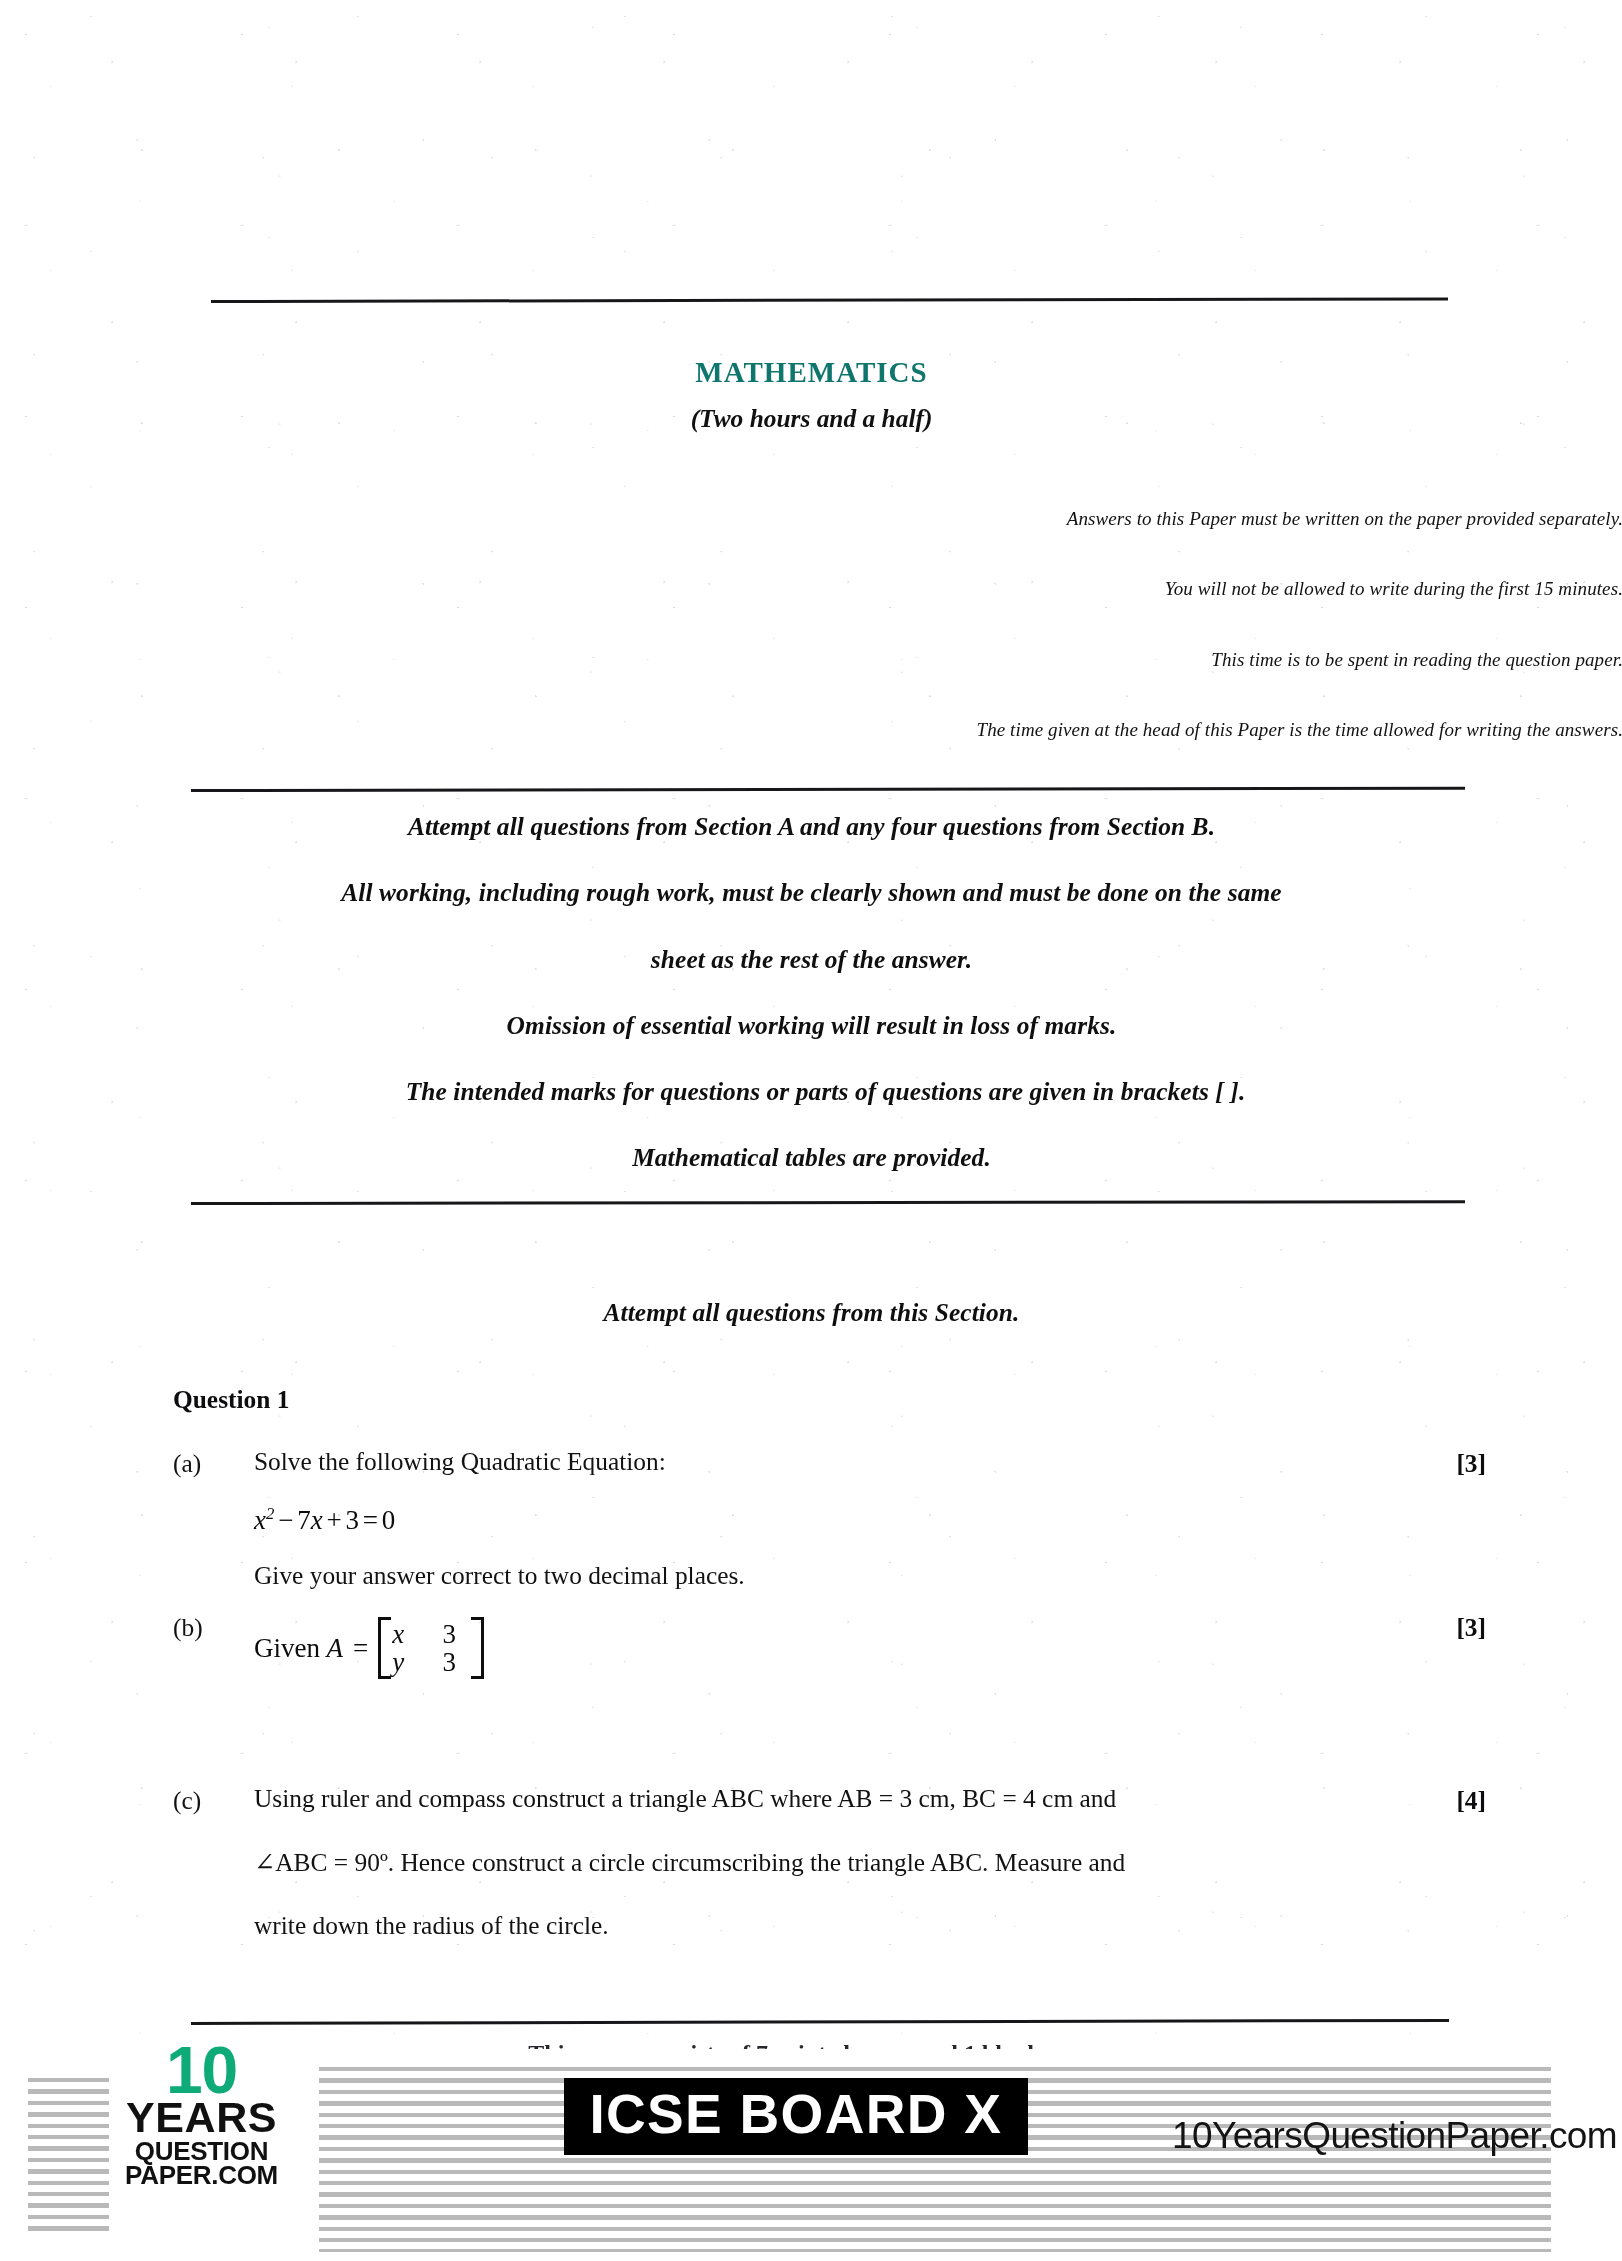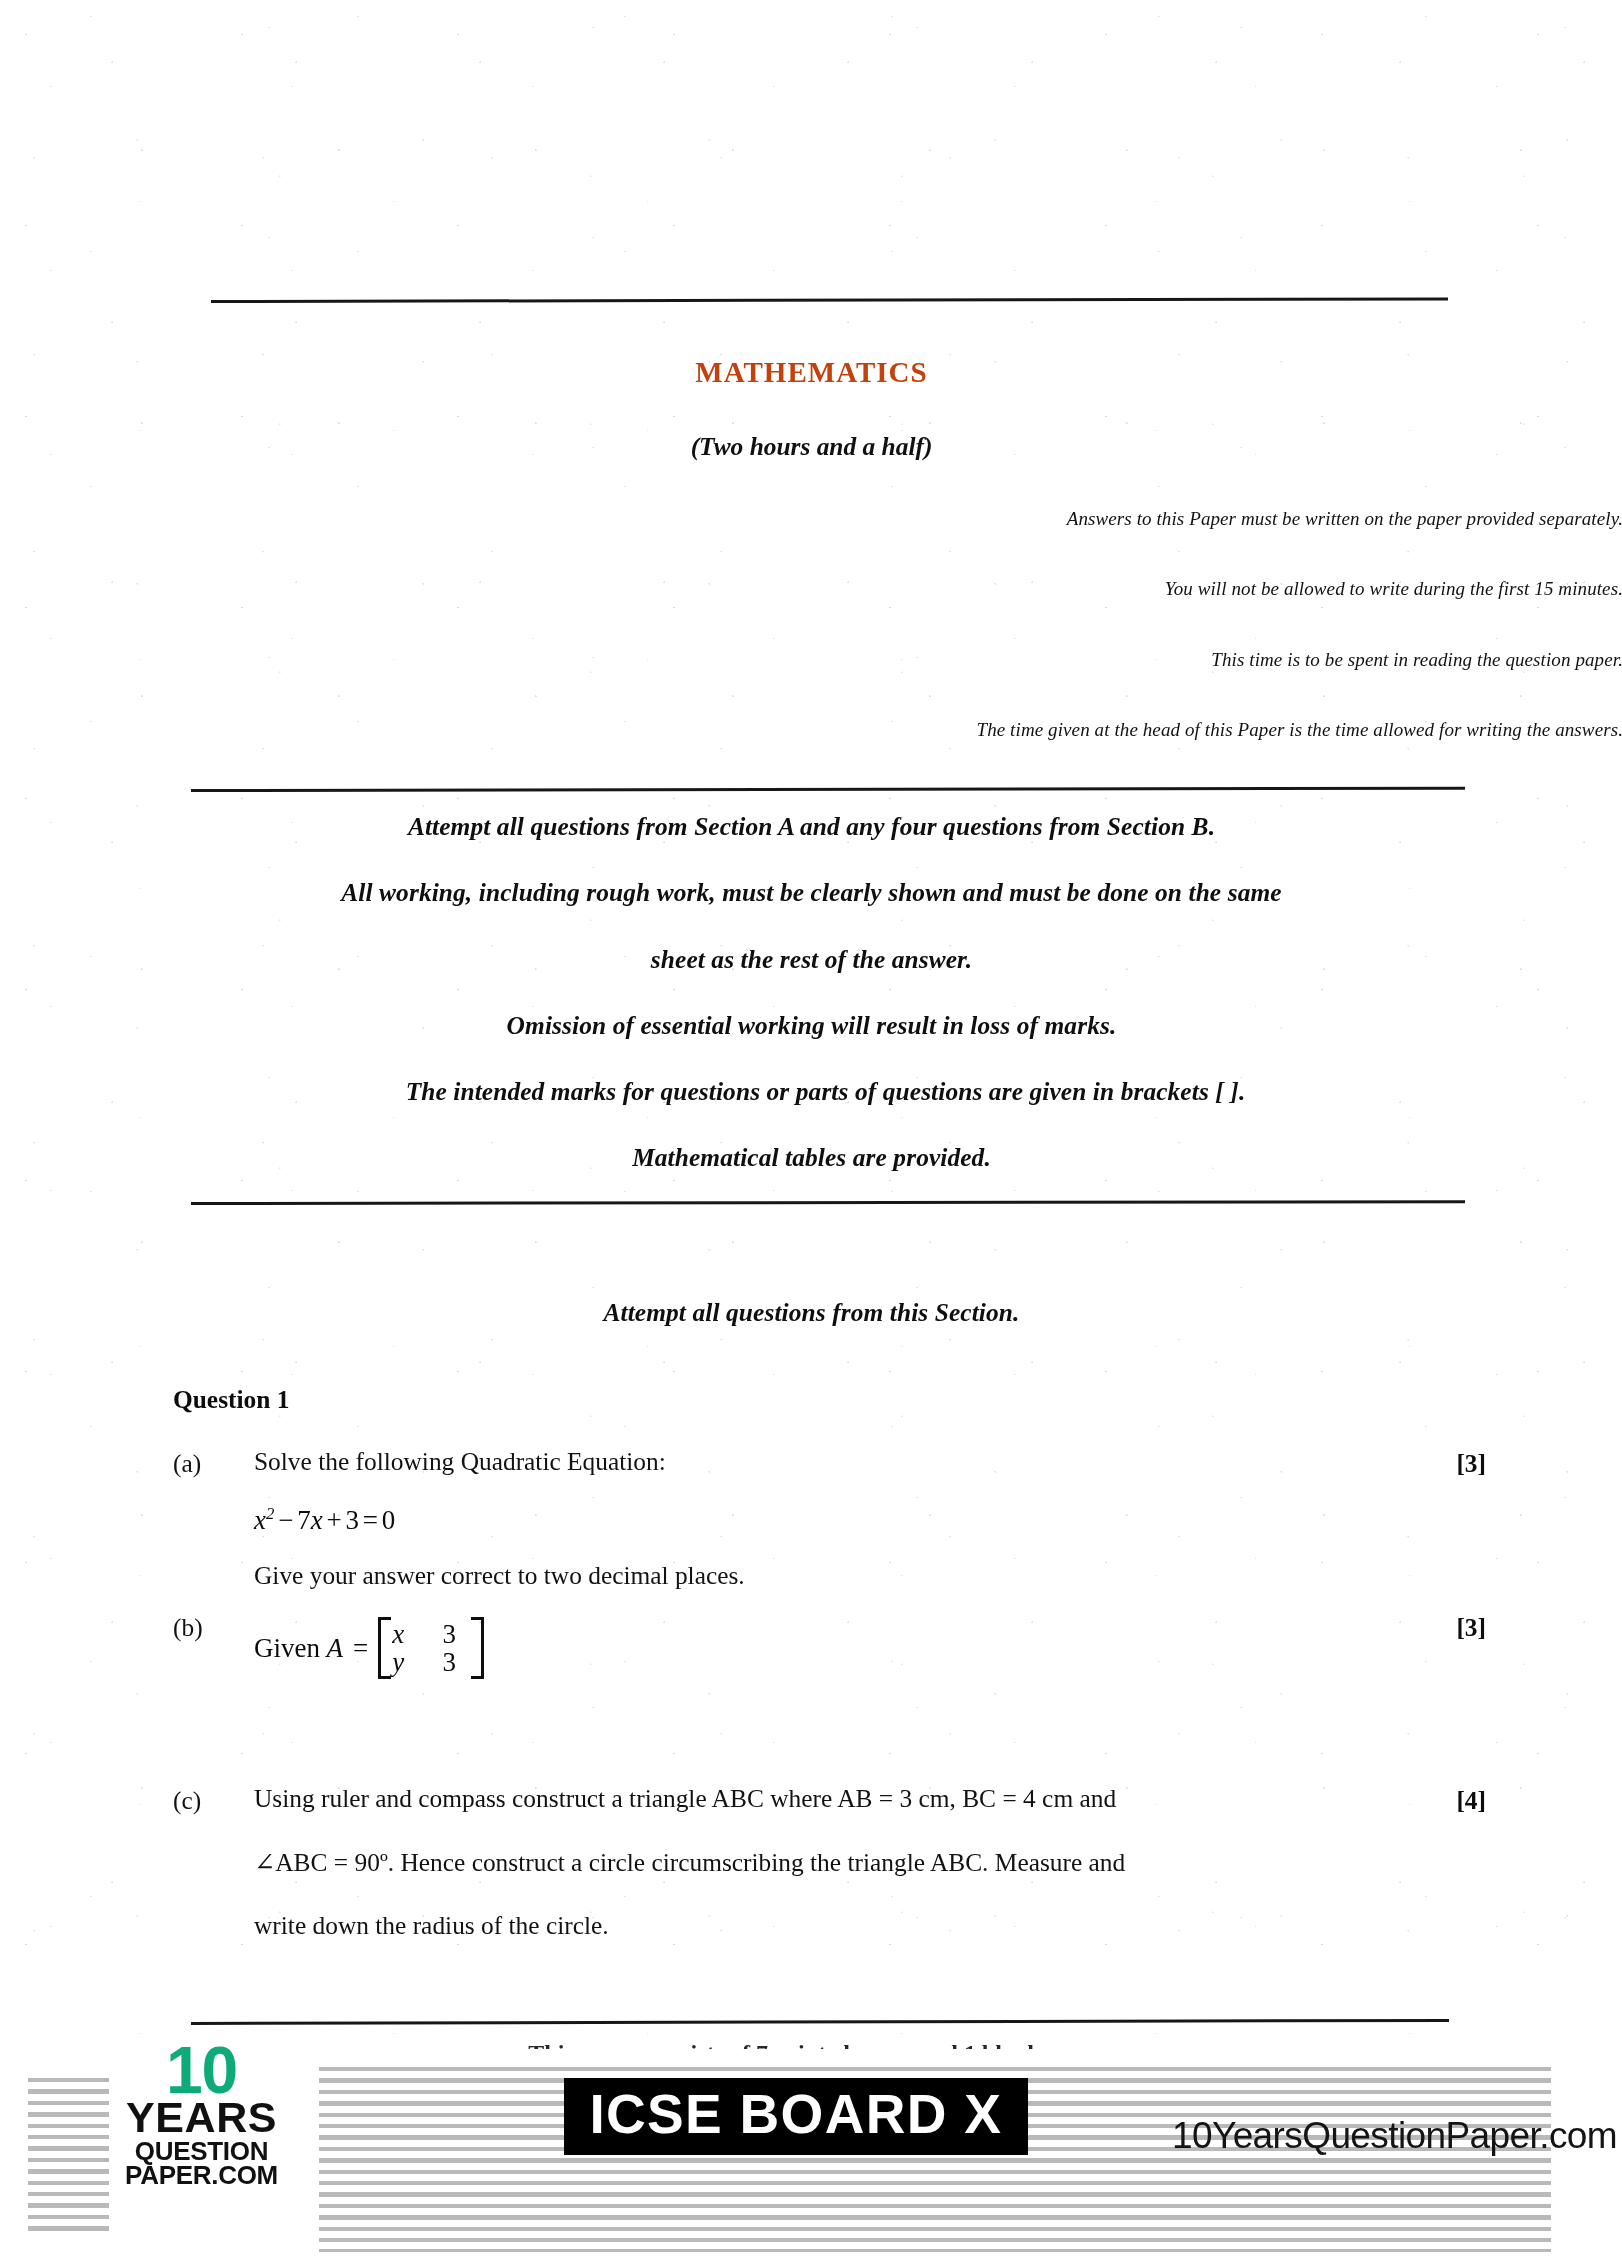--- a/index.html
+++ b/index.html
@@ -60,21 +60,21 @@
   
   .doc-title {
     position: absolute;
     left: 0; right: 0;
     top: 356px;
     text-align: center;
     font-family: "Liberation Serif", "DejaVu Serif", serif;
     font-weight: bold;
     font-size: 29px;
     letter-spacing: 1px;
-    color: #c2410c;
+    color: #0f766e;
   }
   .subtitle {
     position: absolute;
     left: 0; right: 0;
     text-align: center;
     font-style: italic;
     font-weight: bold;
     font-size: 25.4px;
     color: #111;
   }
@@ -289,21 +289,21 @@
 
 <div class="page">
 
   <div class="rule r1"></div>
   <div class="rule r2"></div>
   <div class="rule r3"></div>
   <div class="rule r4"></div>
 
   <div class="doc-title">MATHEMATICS</div>
 
-  <div class="subtitle" style="top:432px;">(Two hours and a half)</div>
+  <div class="subtitle" style="top:404px;">(Two hours and a half)</div>
 
   <div class="instr" style="top:508px;">Answers to this Paper must be written on the paper provided separately.</div>
   <div class="instr" style="top:578px;">You will not be allowed to write during the first 15 minutes.</div>
   <div class="instr" style="top:649px;">This time is to be spent in reading the question paper.</div>
   <div class="instr" style="top:719px;">The time given at the head of this Paper is the time allowed for writing the answers.</div>
 
   <div class="instr-b" style="top:812px;">Attempt all questions from Section A and any four questions from Section B.</div>
   <div class="instr-b" style="top:878px;">All working, including rough work, must be clearly shown and must be done on the same</div>
   <div class="instr-b" style="top:945px;">sheet as the rest of the answer.</div>
   <div class="instr-b" style="top:1011px;">Omission of essential working will result in loss of marks.</div>

